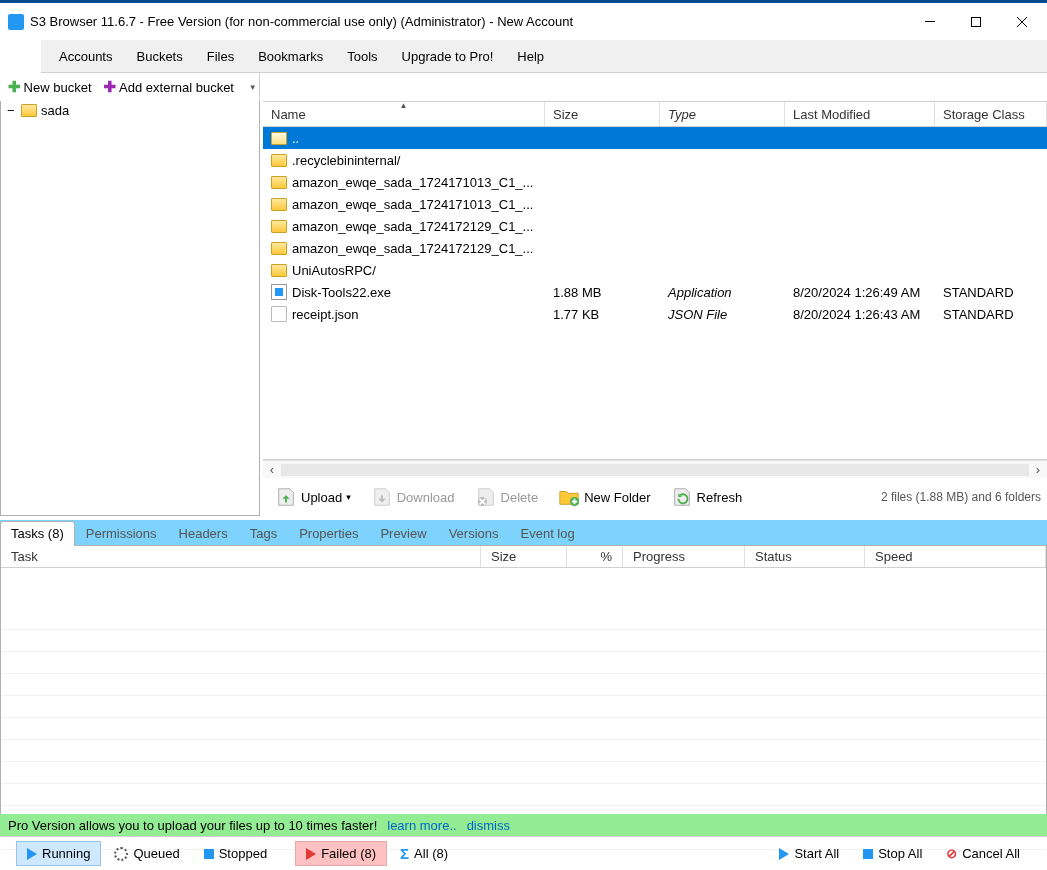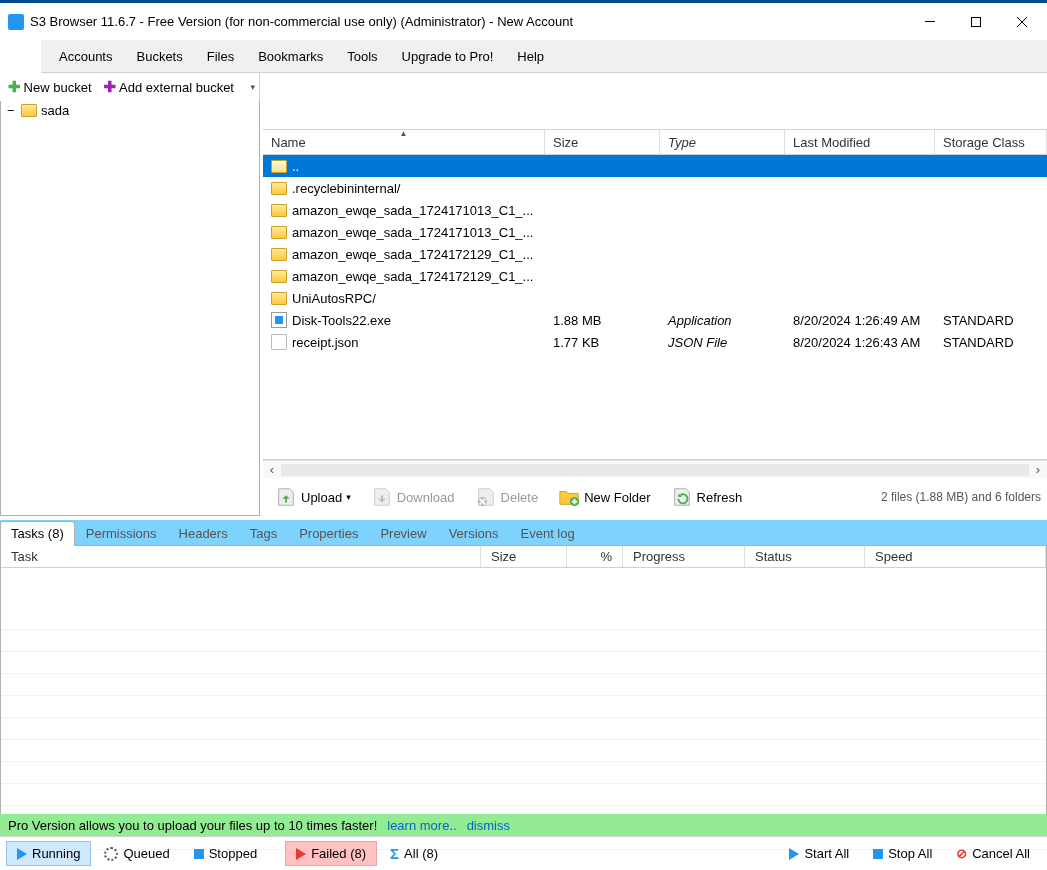--- a/index.html
+++ b/index.html
@@ -23,21 +23,21 @@
 .icon-btn.active { border-color: #0078d7; background: #cde6f7; }
 .icon-plus { color: #4caf50; font-weight: bold; font-size: 15px; }
 .chev-down { font-size: 9px; color: #555; margin-left: auto; padding-right: 4px; cursor: pointer; }
 
 .middle { flex: 1; display: flex; min-height: 0; }
 .sidebar { width: 260px; border: 1px solid #b0b0b0; border-top: none; margin-right: 3px; overflow: auto; background: #fff; }
 .tree-item { display: flex; align-items: center; padding: 2px 6px; gap: 4px; }
 .tree-item .toggle { width: 10px; }
 .folder-icon { width: 16px; height: 13px; background: linear-gradient(#ffe8a0,#ffc838); border: 1px solid #c9a227; border-radius: 1px; display: inline-block; }
 .folder-icon.open { background: linear-gradient(#fffbe3,#ffe082); }
-.content { flex: 1; display: flex; flex-direction: column; min-width: 0; margin-top: 28px; }
+.content { flex: 1; display: flex; flex-direction: column; min-width: 0; }
 
 .file-header { display: flex; background: #fff; border-top: 1px solid #d0d0d0; border-bottom: 1px solid #d0d0d0; height: 26px; }
 .file-header .col { border-right: 1px solid #e0e0e0; padding: 4px 8px; display: flex; align-items: center; color: #333; position: relative; }
 .sort-ind { position: absolute; top: -1px; left: 50%; transform: translateX(-50%); font-size: 8px; color: #555; }
 .col-name { width: 282px; }
 .col-size { width: 115px; }
 .col-type { width: 125px; font-style: italic; }
 .col-lm { width: 150px; }
 .col-sc { flex: 1; border-right: none; }
 
@@ -67,21 +67,21 @@
 
 .task-area { height: 268px; border: 1px solid #b0b0b0; border-top: none; display: flex; flex-direction: column; gap: 40px; }
 .task-header { display: flex; height: 24px; border-bottom: 1px solid #d0d0d0; }
 .task-header .tcol { border-right: 1px solid #e0e0e0; padding: 3px 10px; color: #333; }
 .task-body { flex: 1; background: #fff; }
 .task-row-empty { height: 22px; border-bottom: 1px solid #f2f2f2; }
 
 .promo { height: 22px; background: #93ec93; display: flex; align-items: center; padding: 0 8px; gap: 10px; font-size: 13px; }
 .promo a { color: #0066cc; text-decoration: none; }
 
-.status-tabs { height: 34px; display: flex; align-items: center; padding: 2px 6px; gap: 2px; border-top: 1px solid #d0d0d0; }
+.status-tabs { height: 34px; display: flex; align-items: center; padding: 2px 16px; gap: 2px; border-top: 1px solid #d0d0d0; }
 .stab { display: flex; align-items: center; gap: 5px; padding: 4px 10px; border: 1px solid transparent; cursor: pointer; }
 .stab.active-running { border-color: #99c2e8; background: #cde8ff; }
 .stab.failed { background: #ffc1c1; border-color: #e8a8a8; margin-left: 15px;}
 .tri-run { width:0; height:0; border-left:10px solid #2196f3; border-top:6px solid transparent; border-bottom:6px solid transparent; display:inline-block;}
 .tri-fail { width:0; height:0; border-left:10px solid #e53935; border-top:6px solid transparent; border-bottom:6px solid transparent; display:inline-block;}
 .sq-stop { width:10px; height:10px; background:#2196f3; display:inline-block; }
 .sigma { color: #2196f3; font-weight: bold; font-size: 15px; }
 .gear-q { width:14px; height:14px; border:2px dotted #555; border-radius:50%; display:inline-block;}
 .spacer { flex: 1; }
 

